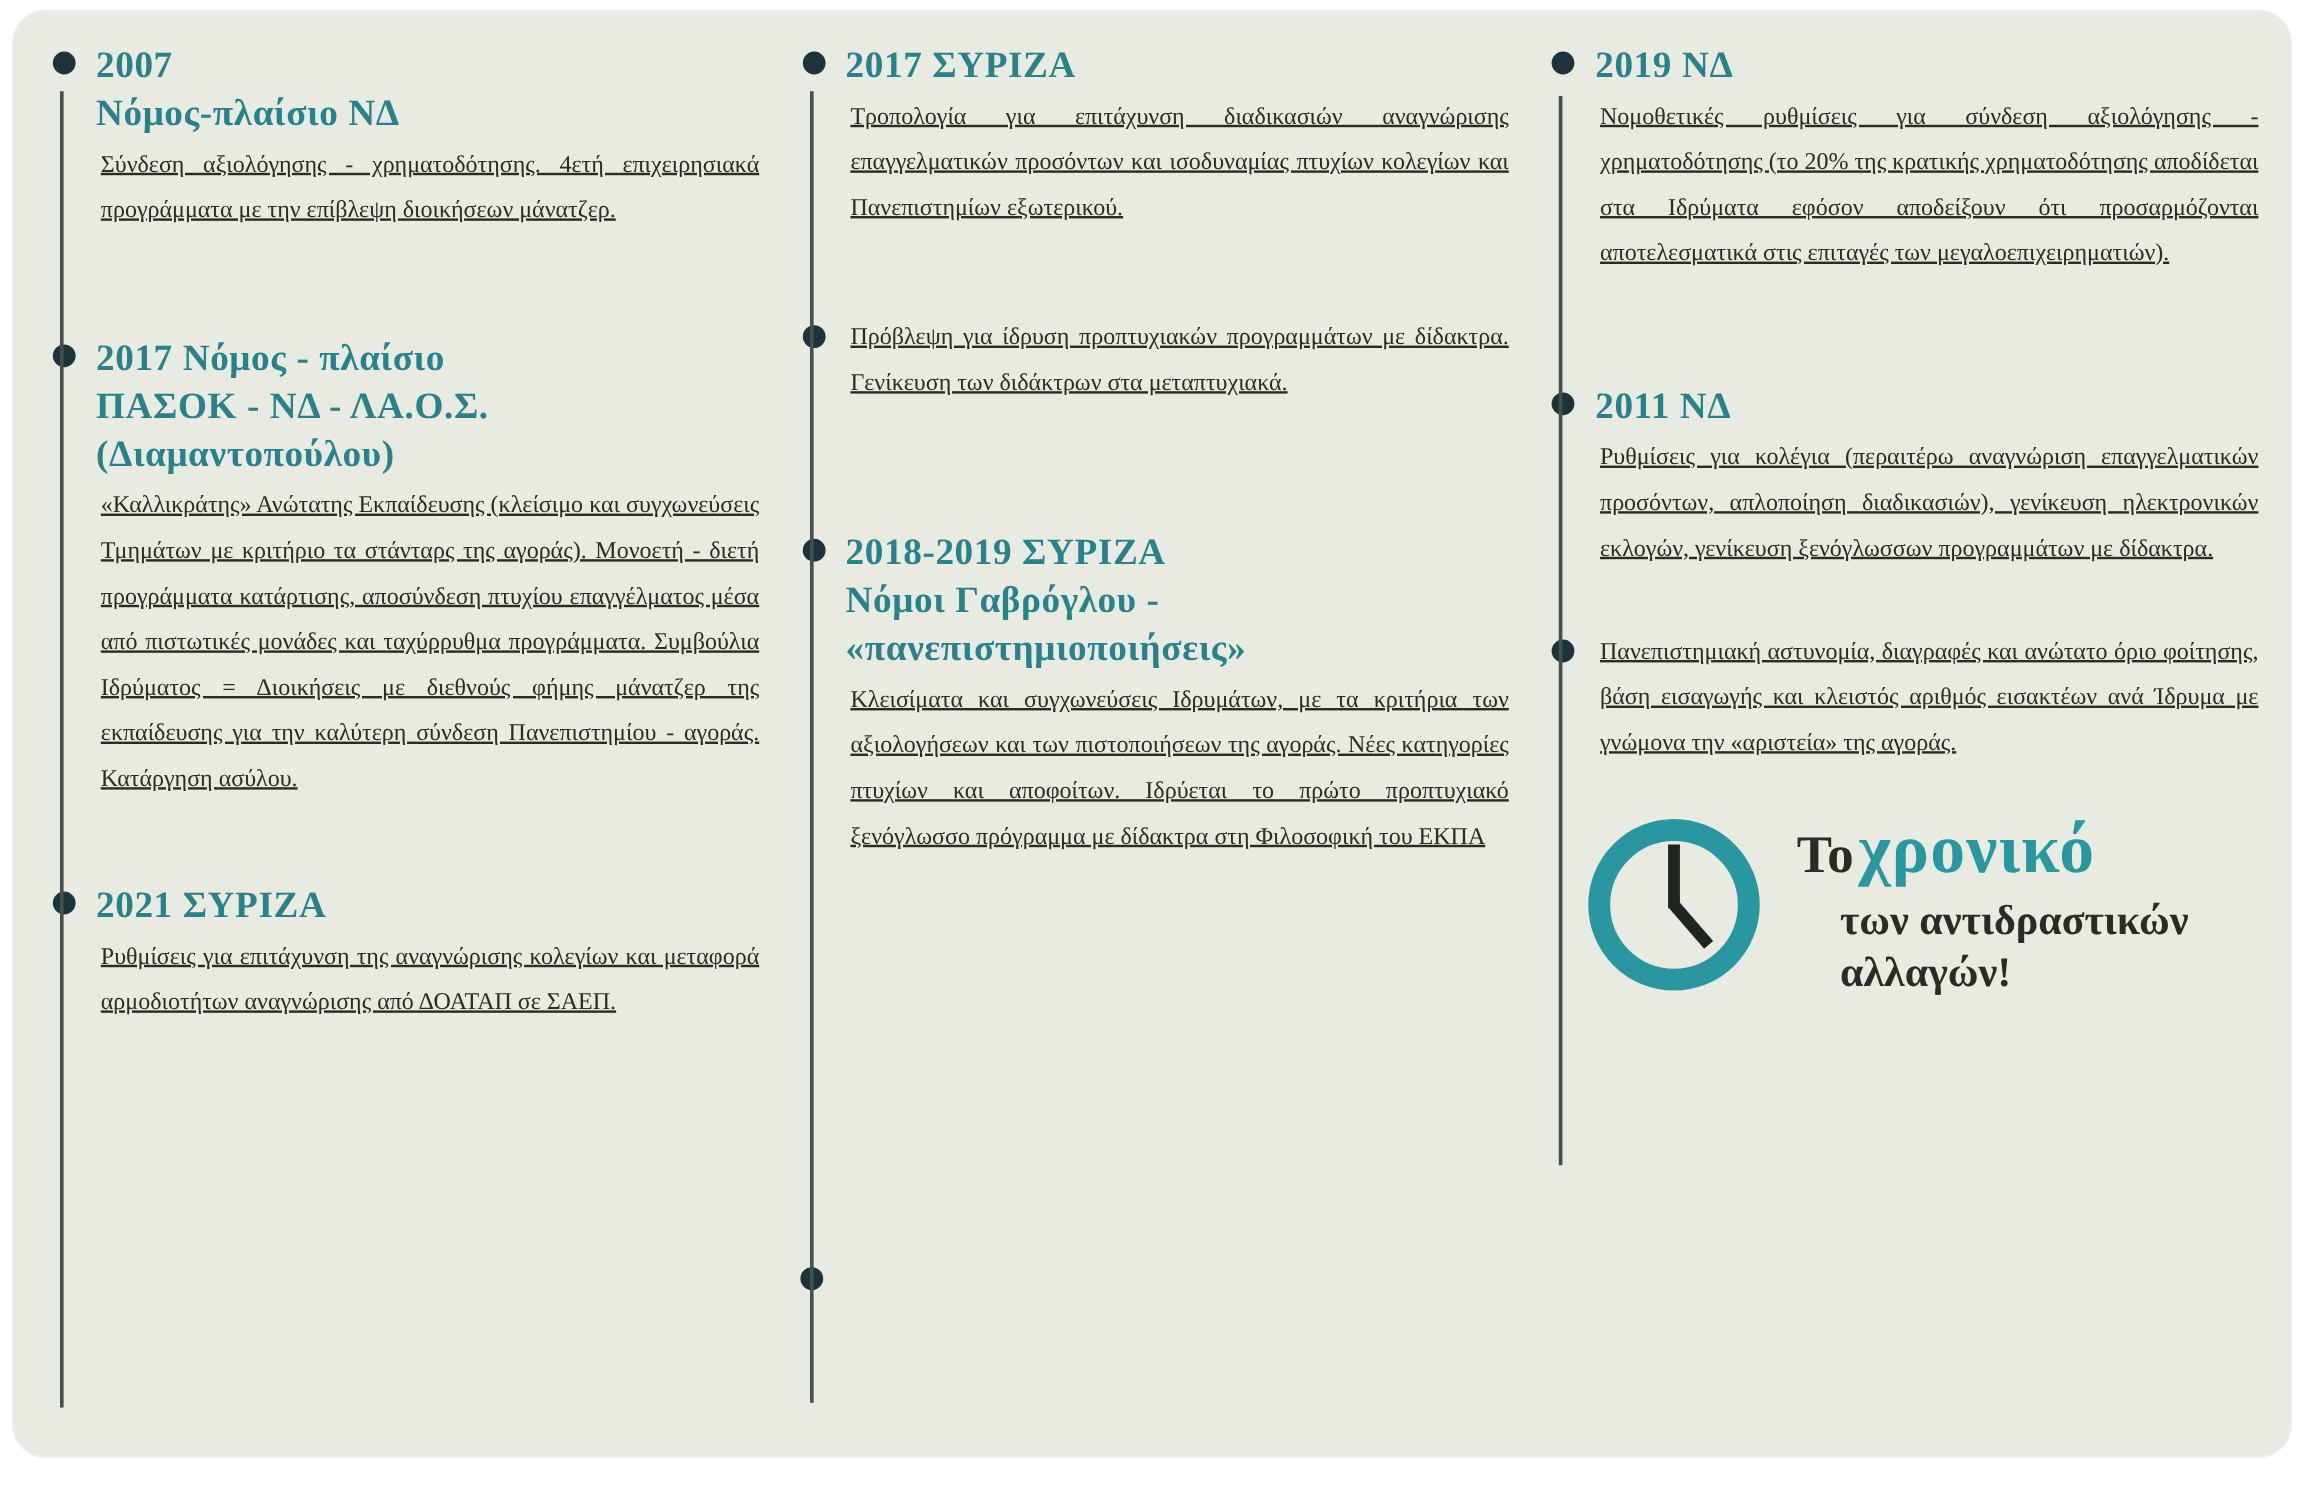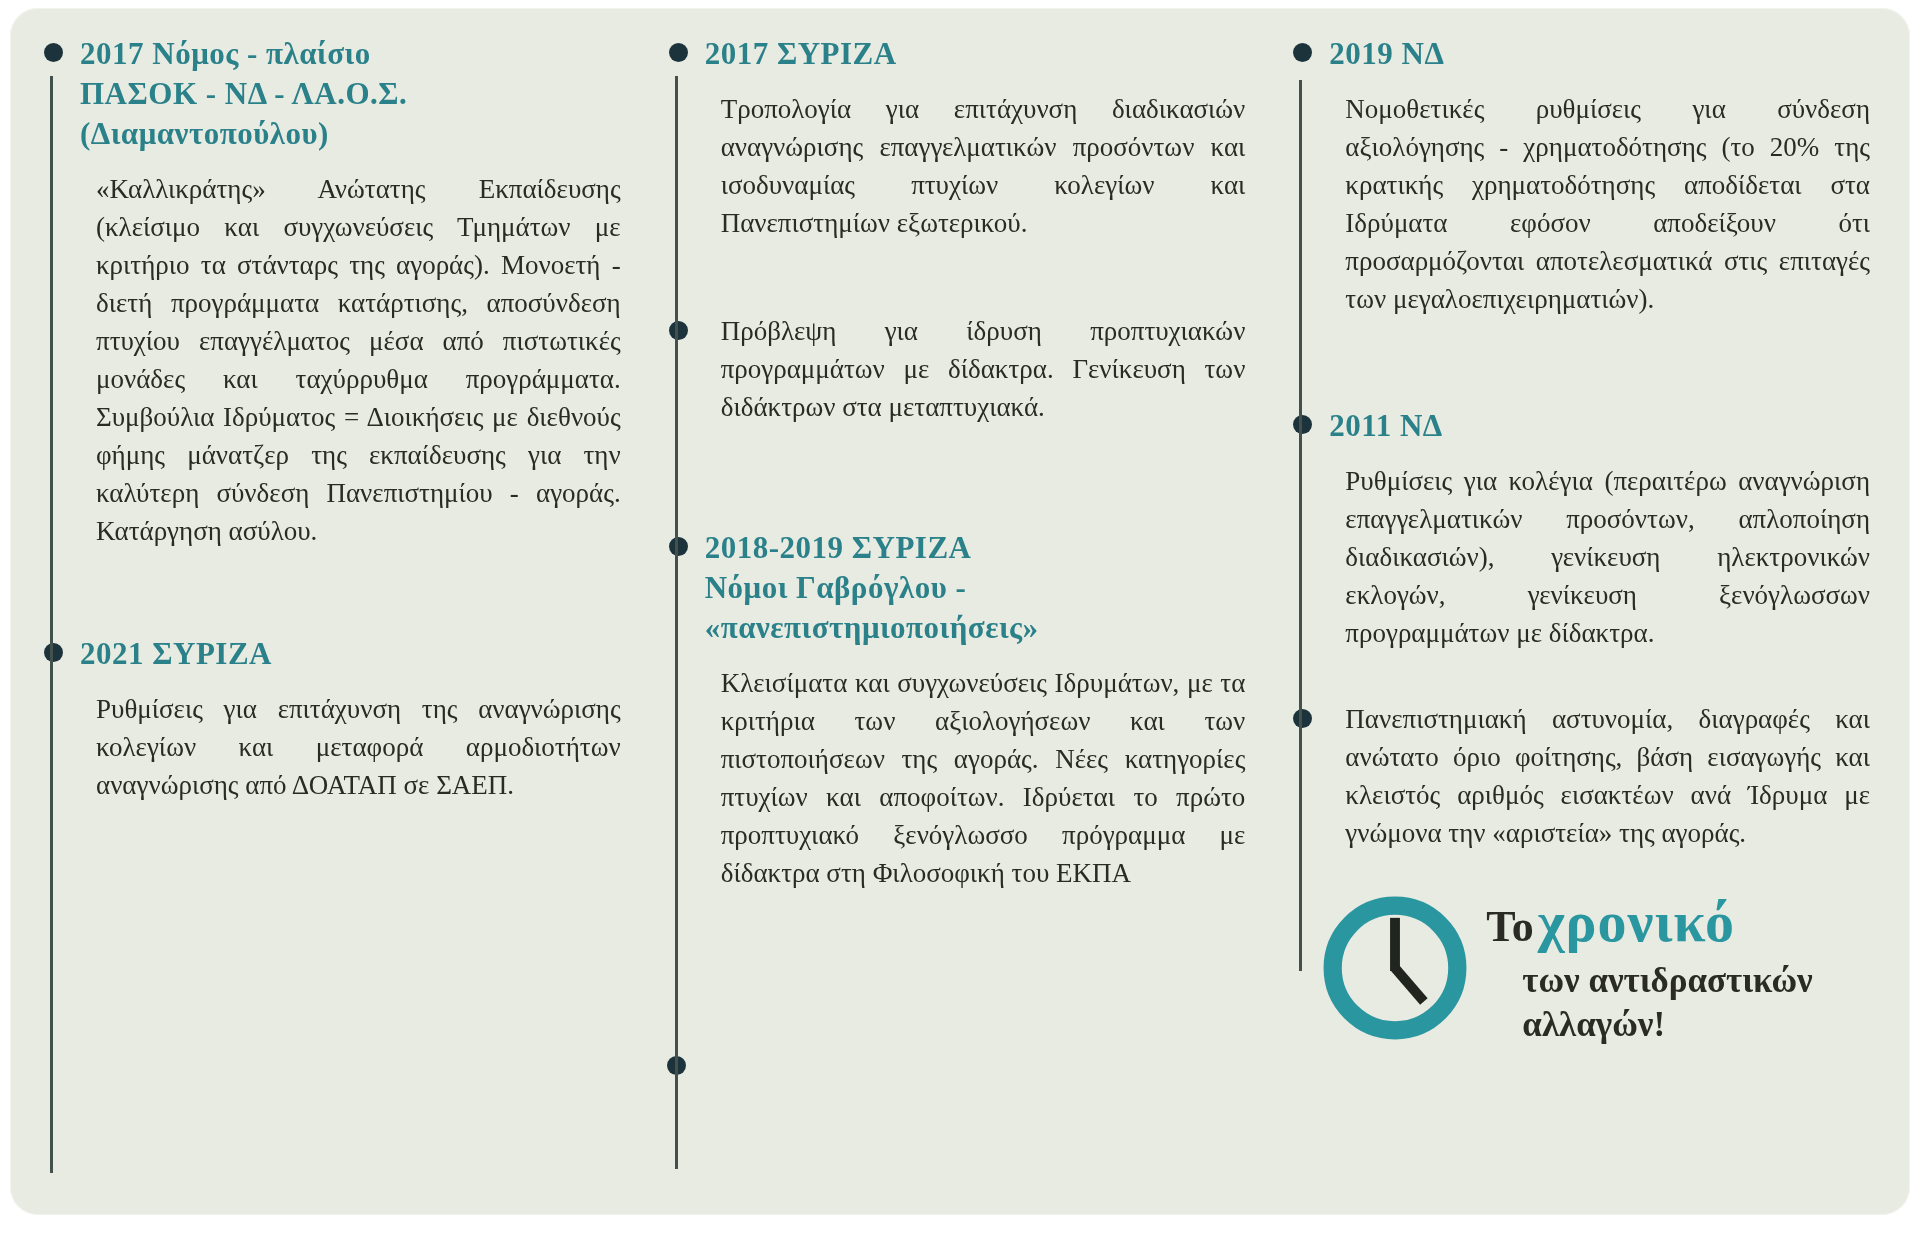--- a/index.html
+++ b/index.html
@@ -57,40 +57,41 @@
   .head {
     margin: 0 0 4px 0;
     font-size: 31px;
     line-height: 40px;
     font-weight: bold;
     color: var(--accent, #2b818a);
     white-space: pre-line;
     letter-spacing: 0.5px;
   }
   .body {
-    margin: 16px;
-    font-size: 27px;
+    margin: 4px;
+    font-size: 20px;
     line-height: 38px;
     color: var(--text-color, #2a2b24);
     text-align: justify;
     text-justify: inter-word;
+    text-decoration: underline;
   }
   
   .c1 article:nth-of-type(1) { margin-bottom: 84px; }
   .c1 article:nth-of-type(2) { margin-bottom: 66px; }
   .c2 article:nth-of-type(1) { margin-bottom: 70px; }
   .c2 article:nth-of-type(2) { margin-bottom: 102px; }
   .c3 article:nth-of-type(1) { margin-bottom: 88px; }
   .c3 article:nth-of-type(2) { margin-bottom: 48px; }
   .c3 article:nth-of-type(3) { margin-bottom: 36px; }
 
   .footer {
     display: flex;
     align-items: center;
-    gap: 15px;
+    gap: 26px;
     margin-left: -10px;
   }
   .clock { width: 152px; height: 152px; flex: 0 0 auto; }
   .ftext { display: flex; flex-direction: column; }
   .fline1 { white-space: nowrap; }
   .f-to {
     font-size: 44px;
     font-weight: bold;
     color: var(--text-color, #2a2b24);
   }
@@ -110,20 +111,26 @@
     margin-left: 36px;
   }
 </style>
 </head>
 <body>
 
 <div class="card">
   <div class="cols">
 
     <section class="col c1">
+      <article class="event">
+        <span class="dot"></span>
+        <h3 class="head">2007
+Νόμος-πλαίσιο ΝΔ</h3>
+        <p class="body">Σύνδεση αξιολόγησης - χρηματοδότησης. 4ετή επιχειρησιακά προγράμματα με την επίβλεψη διοικήσεων μάνατζερ.</p>
+      </article>
       <article class="event">
         <span class="dot"></span>
         <h3 class="head">2017 Νόμος - πλαίσιο
 ΠΑΣΟΚ - ΝΔ - ΛΑ.Ο.Σ.
 (Διαμαντοπούλου)</h3>
         <p class="body">«Καλλικράτης» Ανώτατης Εκπαίδευσης (κλείσιμο και συγχωνεύσεις Τμημάτων με κριτήριο τα στάνταρς της αγοράς). Μονοετή - διετή προγράμματα κατάρτισης, αποσύνδεση πτυχίου επαγγέλματος μέσα από πιστωτικές μονάδες και ταχύρρυθμα προγράμματα. Συμβούλια Ιδρύματος = Διοικήσεις με διεθνούς φήμης μάνατζερ της εκπαίδευσης για την καλύτερη σύνδεση Πανεπιστημίου - αγοράς. Κατάργηση ασύλου.</p>
       </article>
       <article class="event">
         <span class="dot"></span>
         <h3 class="head">2021 ΣΥΡΙΖΑ</h3>

